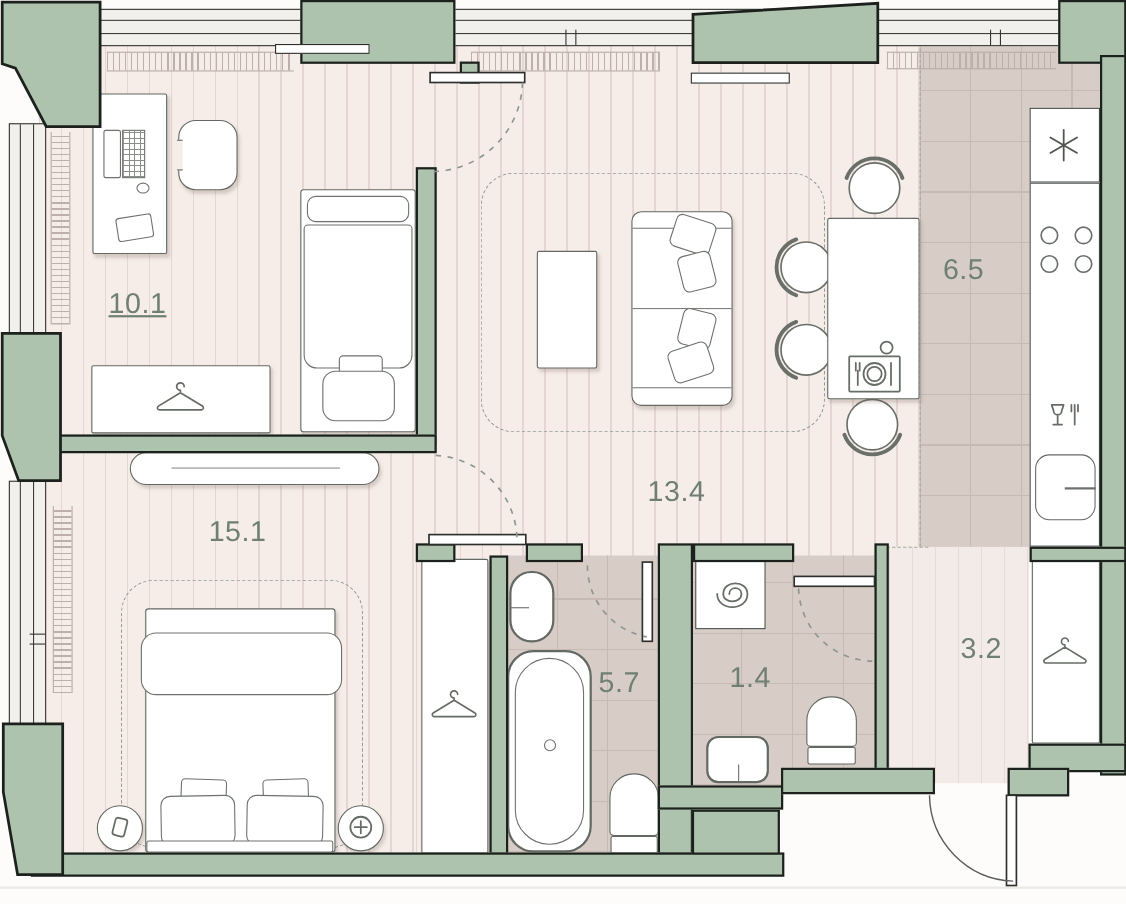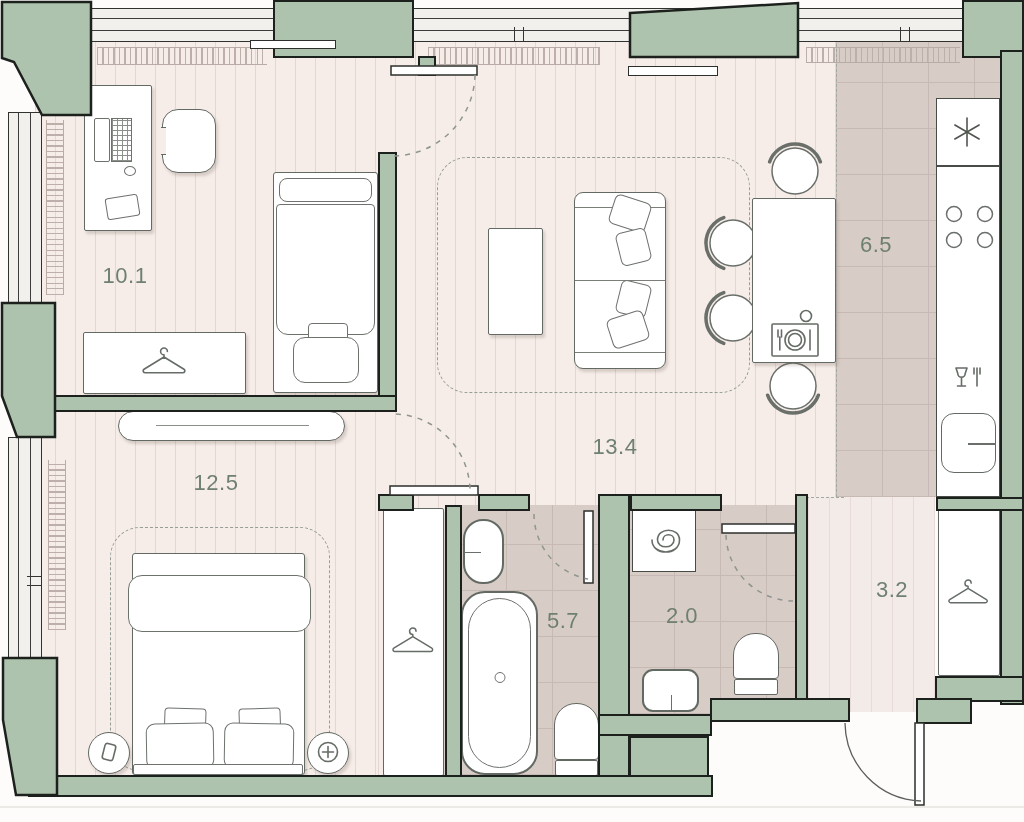--- a/index.html
+++ b/index.html
@@ -41,21 +41,21 @@
   .tapline-l::after{content:"";position:absolute;left:-1px;top:50%;width:46%;height:1.5px;background:#6a6f6b;}
   .tapline-b::after{content:"";position:absolute;bottom:-1px;left:50%;width:1.5px;height:42%;background:#6a6f6b;}
   .toilet-bowl{position:absolute;left:0;right:0;top:0;bottom:16px;background:#fff;border:1.6px solid #636863;
     border-radius:22px 22px 4px 4px;box-sizing:border-box;}
   .toilet-tank{position:absolute;left:1px;right:1px;bottom:0;height:16px;background:#fff;
     border:1.6px solid #636863;border-radius:2px;box-sizing:border-box;}
   .kbd{background-image:repeating-linear-gradient(0deg,#8a8f8a 0 1px,transparent 1px 5px),
        repeating-linear-gradient(90deg,#8a8f8a 0 1px,transparent 1px 5px);}
   .sofa-lines{background-image:linear-gradient(#7a7f7a,#7a7f7a),linear-gradient(#7a7f7a,#7a7f7a),linear-gradient(#7a7f7a,#7a7f7a);
     background-size:100% 1.2px;background-position:0 14px,0 50%,0 calc(100% - 15px);background-repeat:no-repeat;}
-  .area-label{position:absolute;z-index:10;color:var(--label_color,#6f8072);font-size:22px;letter-spacing:.5px;
+  .area-label{position:absolute;z-index:10;color:var(--label_color,#6f8072);font-size:26px;letter-spacing:.5px;
     transform:translate(-50%,-50%);white-space:nowrap;}
   svg.layer{position:absolute;left:0;top:0;width:1024px;height:822px;pointer-events:none;}
   .svg-under{z-index:1;}
   .svg-over{z-index:8;}
   .pier{fill:var(--wall_fill,#aec3ae);stroke:var(--wall_outline,#1d211d);stroke-width:2.5;}
   .leaf{fill:#fff;stroke:#2c2f2c;stroke-width:1.5;}
   .arc-d{fill:none;stroke:#8f958f;stroke-width:1.5;stroke-dasharray:5 6;}
   .arc-s{fill:none;stroke:#5c5f5c;stroke-width:1.3;}
   .icon-st{fill:none;stroke:#666c66;stroke-width:1.6;stroke-linecap:round;stroke-linejoin:round;}
   .chair-c{fill:#fff;stroke:#6a6f6a;stroke-width:1.5;}
@@ -255,22 +255,22 @@
       <path class="icon-st" d="M0 0 c0 -7 11 -7 11 0 c0 9 -16.5 9 -16.5 0 c0 -13 22 -13 22 0 c0 16 -27.5 16 -27.5 0"></path>
     </g>
 
     <rect class="icon-st" x="-5.5" y="-8" width="11" height="16" rx="2.5" transform="translate(109,752) rotate(14)"></rect>
     <g>
       <circle class="icon-st" cx="328" cy="752" r="9.5"></circle>
       <path class="icon-st" d="M322.5 752 H333.5 M328 746.5 V757.5"></path>
     </g>
   </svg>
 
-  <div class="area-label" style="left:125px;top:276px;">10.1</div>
+  <div class="area-label" style="left:125px;top:276px;text-decoration:underline;">10.1</div>
   <div class="area-label" style="left:615px;top:447px;">13.4</div>
   <div class="area-label" style="left:876px;top:245px;">6.5</div>
-  <div class="area-label" style="left:216px;top:483px;">12.5</div>
+  <div class="area-label" style="left:216px;top:483px;">15.1</div>
   <div class="area-label" style="left:563px;top:621px;">5.7</div>
-  <div class="area-label" style="left:682px;top:616px;">2.0</div>
+  <div class="area-label" style="left:682px;top:616px;">1.4</div>
   <div class="area-label" style="left:892px;top:590px;">3.2</div>
 
   <div class="abs" style="left:0;top:806px;width:1024px;height:1.5px;background:#eceae7;"></div>
 </div>
 
 </body></html>

